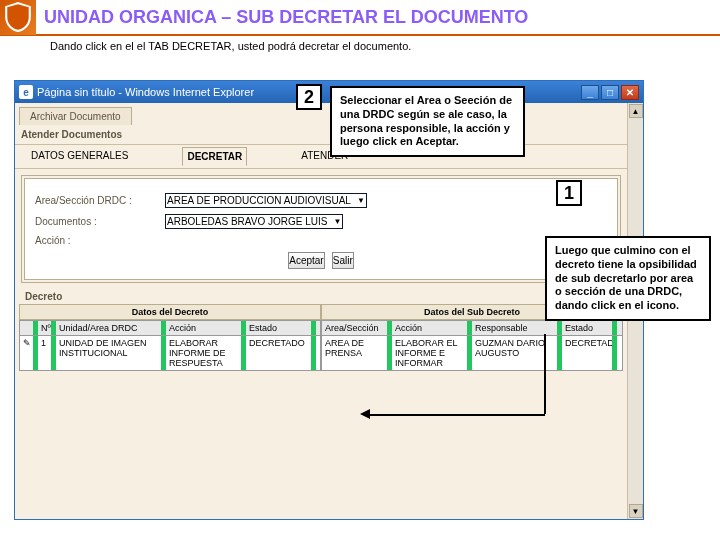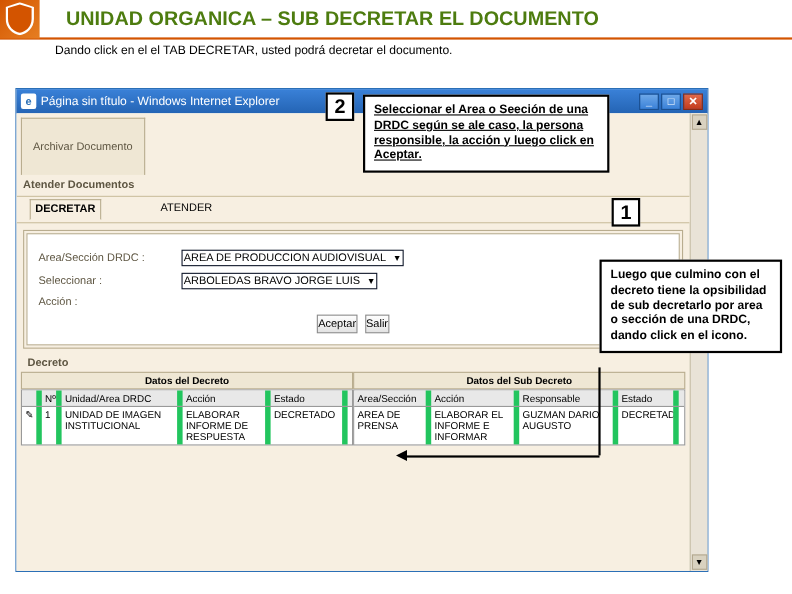--- a/index.html
+++ b/index.html
@@ -1,34 +1,34 @@
 <!DOCTYPE html>
 <html><head>
 <meta charset="utf-8">
 <style>
   * { box-sizing: border-box; margin: 0; padding: 0; }
   body { font-family: Arial, sans-serif; font-size: 11px; width: 720px; height: 540px; background: #fff; position: relative; overflow: hidden; }
   .header-bar { height: 36px; display: flex; align-items: center; border-bottom: 2px solid #d35400; }
   .shield { width: 36px; height: 36px; background: linear-gradient(135deg,#d35400,#e67e22); display:flex; align-items:center; justify-content:center; }
   .shield svg { width:26px; height:30px; }
-  .title { font-weight: bold; font-size: 18px; margin-left: 24px; color:#4d7c0f; }
+  .title { font-weight: bold; font-size: 18px; margin-left: 8px; color:#8b5cf6; }
   .subtitle-row { padding: 4px 0 4px 50px; font-size: 11px; color:#000; }
   .ie-window { position: absolute; left: 14px; top: 80px; width: 630px; height: 440px; border:1px solid #2b6fb6; background:#fff; display:flex; flex-direction:column; }
   .ie-titlebar { height:22px; background: linear-gradient(#3a81d8,#2464b4); display:flex; align-items:center; padding:0 4px; color:#fff; font-size:11px; }
   .ie-titlebar .eicon { width:14px; height:14px; background:#fff; color:#2b6fb6; font-weight:bold; font-size:10px; display:flex; align-items:center; justify-content:center; margin-right:4px; border-radius:2px;}
   .ie-titlebar .spacer { flex:1; }
   .wbtn { width:18px; height:15px; margin-left:2px; display:flex; align-items:center; justify-content:center; font-size:10px; font-weight:bold; border:1px solid #1a4f90; background:linear-gradient(#6ea8e8,#3a81d8); color:#fff; }
   .wbtn.close { background:linear-gradient(#e06a4a,#c33b1c); border-color:#8a2a13;}
   .ie-body { flex:1; background:#f7efe1; display:flex; }
   .ie-content { flex:1; position:relative; overflow:hidden; }
   .vscroll { width:16px; background:#e9e3d7; border-left:1px solid #c7bfa9; display:flex; flex-direction:column; align-items:center;}
   .sbtn { width:14px; height:14px; background:#d9d2c0; border:1px solid #b3a88f; margin:1px; font-size:8px; display:flex; align-items:center; justify-content:center;}
   
   .tabrow { display:flex; gap:4px; padding:4px 4px 0 4px; }
-  .tab { padding:20px 10px; font-size:10px; background:#efe7d4; border:1px solid #b9ad8f; border-bottom:none; color:#5e5642; }
+  .tab { padding:3px 10px; font-size:10px; background:#efe7d4; border:1px solid #b9ad8f; border-bottom:none; color:#5e5642; }
   .sectionlabel { padding:4px 6px; font-size:10px; font-weight:bold; color:#5e5642; }
   .subtabs { display:flex; gap:50px; padding:2px 12px; border-top:1px solid #cbbf9f; border-bottom:1px solid #cbbf9f; background:#f7efe1; font-size:10px; }
   .subtabs span { padding:3px 4px; }
   .subtabs .active { font-weight:bold; border:1px solid #b9ad8f; border-bottom:1px solid #f7efe1; background:#f7efe1;}
   .formwrap { margin:6px; border:1px solid #b9ad8f; background:#f7efe1; padding:2px; }
   .formhdr { display:flex; font-size:10px; }
   .formhdr .left { padding:3px 8px; font-weight:bold; }
   .formhdr .right { flex:1; text-align:center; padding:3px; letter-spacing:1px; font-weight:bold; border-left:1px solid #b9ad8f;}
   .formbody { border:1px solid #b9ad8f; background:#ffffff; padding:8px 10px 10px 10px; }
   .frow { display:flex; align-items:center; margin:6px 0; font-size:10px; }
@@ -78,35 +78,36 @@
     <span class="wbtn">□</span>
     <span class="wbtn close">✕</span>
   </div>
   <div class="ie-body">
     <div class="ie-content">
       <div class="tabrow">
         <div class="tab">Archivar Documento</div>
       </div>
       <div class="sectionlabel">Atender Documentos</div>
       <div class="subtabs">
+        <span>DATOS GENERALES</span>
         <span class="active">DECRETAR</span>
         <span>ATENDER</span>
       </div>
 
       <div class="formwrap">
         <div class="formbody">
           <div class="frow">
             <label>Area/Sección DRDC :</label>
             <span class="sel">
               <span>AREA DE PRODUCCION AUDIOVISUAL</span>
               <span class="car">▼</span>
             </span>
           </div>
           <div class="frow">
-            <label>Seleccionar :</label>
+            <label>Documentos :</label>
             <span class="sel">
               <span>ARBOLEDAS BRAVO JORGE LUIS</span>
               <span class="car">▼</span>
             </span>
           </div>
           <div class="frow">
             <label>Acción :</label>
           </div>
           <div class="btnrow">
             <span class="fbtn">Aceptar</span>
@@ -159,18 +160,18 @@
     </div>
     <div class="vscroll">
       <div class="sbtn">▲</div>
       <div style="flex:1"></div>
       <div class="sbtn">▼</div>
     </div>
   </div>
 </div>
 
 <div class="numbox" style="left:296px; top:84px;">2</div>
-<div class="callout" style="left:330px; top:86px; width:224px;text-decoration:underline;">Seleccionar el Area o Seeción de una DRDC según se ale caso, la persona responsible, la acción y luego click en Aceptar.</div>
+<div class="callout" style="left:330px; top:86px; width:195px;">Seleccionar el Area o Seeción de una DRDC según se ale caso, la persona responsible, la acción y luego click en Aceptar.</div>
 <div class="numbox" style="left:556px; top:180px;">1</div>
 <div class="callout" style="left:545px; top:236px; width:166px;">Luego que culmino con el decreto tiene la opsibilidad de sub decretarlo por area o sección de una DRDC, dando click en el icono.</div>
 <div class="arrow-line" style="left:370px; top:414px; width:175px;"></div>
 <div class="arrow-head" style="left:360px; top:409px;"></div>
 <div style="position:absolute; left:544px; top:334px; width:2px; height:80px; background:#000; z-index:40;"></div>
 
 </body></html>

